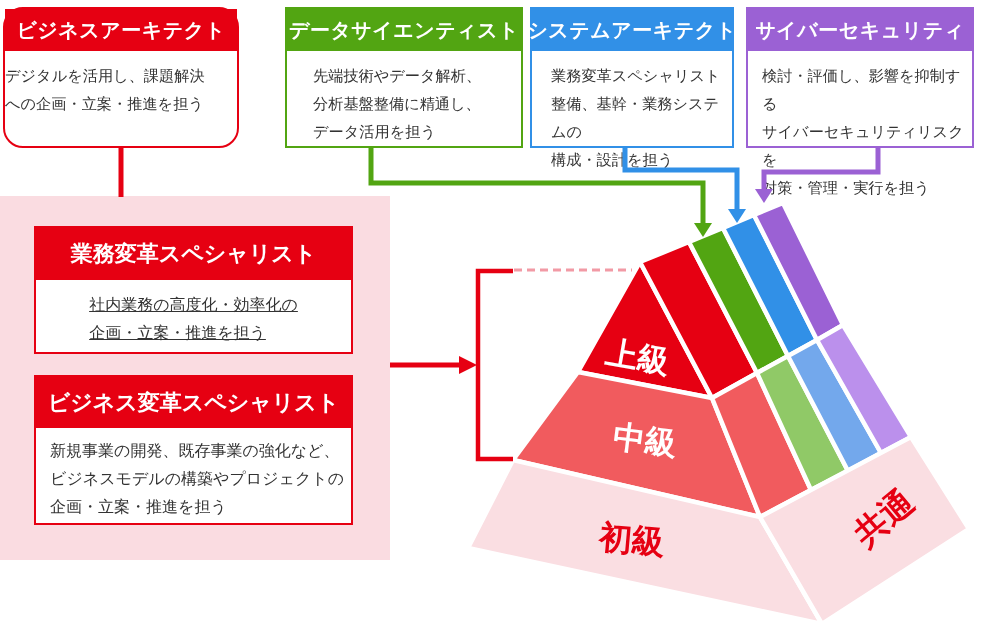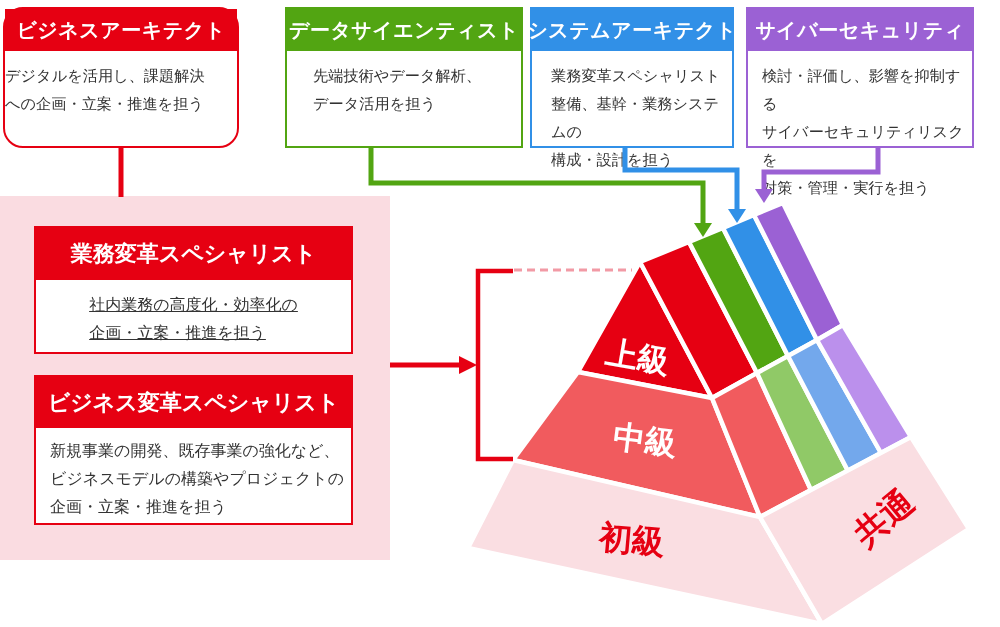--- a/index.html
+++ b/index.html
@@ -41,20 +41,21 @@
     <div class="bd">
       <div>デジタルを活用し、課題解決</div>
       <div>への企画・立案・推進を担う</div>
     </div>
   </div>
 
   <div class="role-box rb2">
     <div class="hd">データサイエンティスト</div>
     <div class="bd" style="padding-left:26px;">
       <div>先端技術やデータ解析、</div>
+      <div>分析基盤整備に精通し、</div>
       <div>データ活用を担う</div>
     </div>
   </div>
 
   <div class="role-box rb3">
     <div class="bd-hd hd">システムアーキテクト</div>
     <div class="bd" style="padding-left:19px;">
       <div>業務変革スペシャリスト</div>
       <div>整備、基幹・業務システムの</div>
       <div>構成・設計を担う</div>

